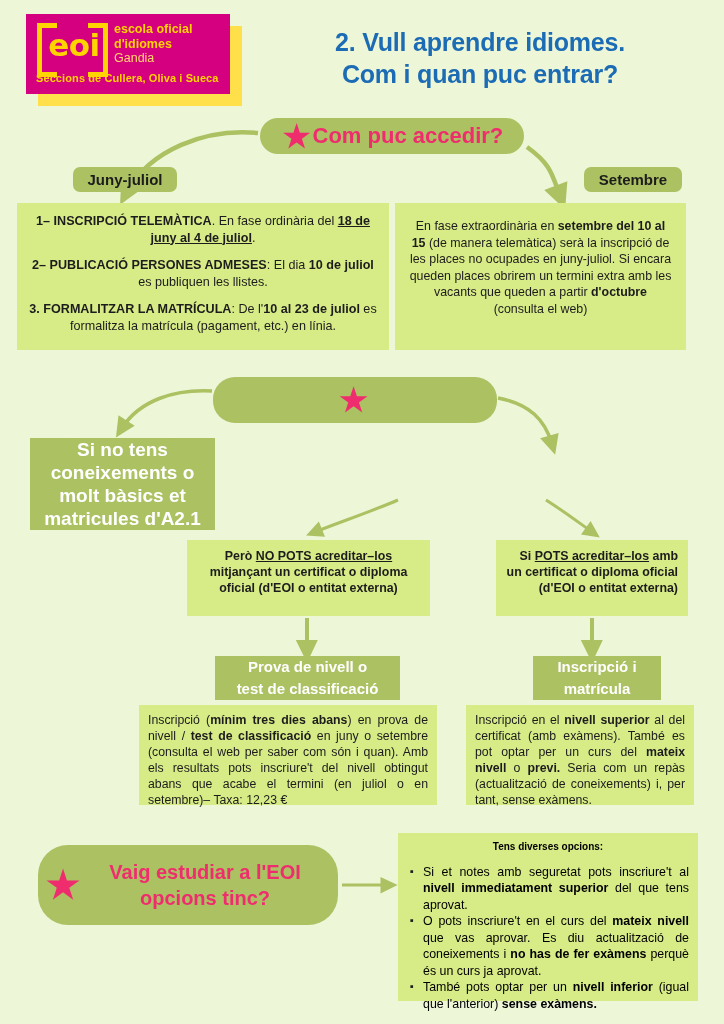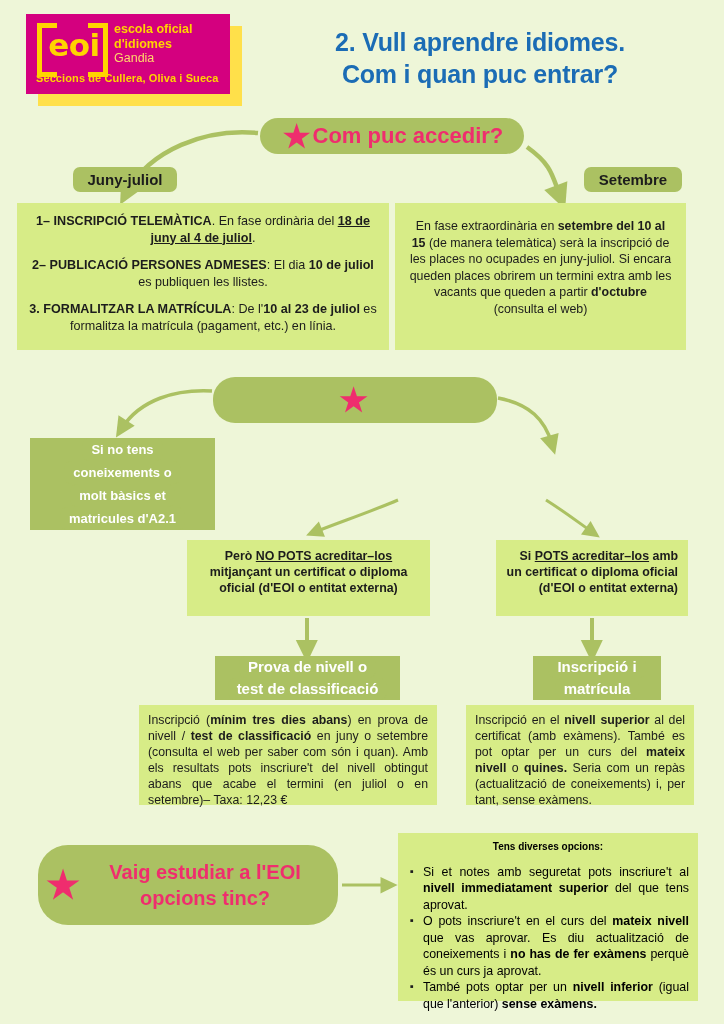--- a/index.html
+++ b/index.html
@@ -163,21 +163,21 @@
   .label-white .ln {
     display: block;
     background: #abc162;
     border-radius: 8px;
     padding: 1px 9px;
     width: fit-content;
     margin: 0 auto;
   }
   #label-no-tens {
     left: 30px; top: 438px; width: 185px;
-    font-size: 13px;
+    font-size: 19px;
     line-height: 21px;
   }
   #label-si-tens {
     left: 395px; top: 450px; width: 148px;
     font-size: 16px;
     line-height: 23px;
   }
   #label-prova {
     left: 215px; top: 656px; width: 185px;
     font-size: 15px;
@@ -380,21 +380,21 @@
   <div id="label-inscripcio" class="abs label-white">
     <span class="ln">Inscripció i</span>
     <span class="ln">matrícula</span>
   </div>
 
   <div id="box-prova-detail" class="abs box">
     <span>Inscripció (</span><b>mínim tres dies abans</b><span>) en prova de nivell / </span><b>test de classificació</b><span> en juny o setembre (consulta el web per saber com són i quan). Amb els resultats pots inscriure't del nivell obtingut abans que acabe el termini (en juliol o en setembre)– Taxa: 12,23 €</span>
   </div>
 
   <div id="box-inscripcio-detail" class="abs box">
-    <span>Inscripció en el </span><b>nivell superior</b><span> al del certificat (amb exàmens). També es pot optar per un curs del </span><b>mateix nivell</b><span> o </span><b>quines.</b><span> Seria com un repàs (actualització de coneixements) i, per tant, sense exàmens.</span>
+    <span>Inscripció en el </span><b>nivell superior</b><span> al del certificat (amb exàmens). També es pot optar per un curs del </span><b>mateix nivell</b><span> o </span><b>previ.</b><span> Seria com un repàs (actualització de coneixements) i, per tant, sense exàmens.</span>
   </div>
 
   <div id="pill-vaig" class="abs">
     <span class="star">★</span>
     <span class="txt">
       <span style="display:block">Vaig estudiar a l'EOI</span>
       <span style="display:block">opcions tinc?</span>
     </span>
   </div>
 

